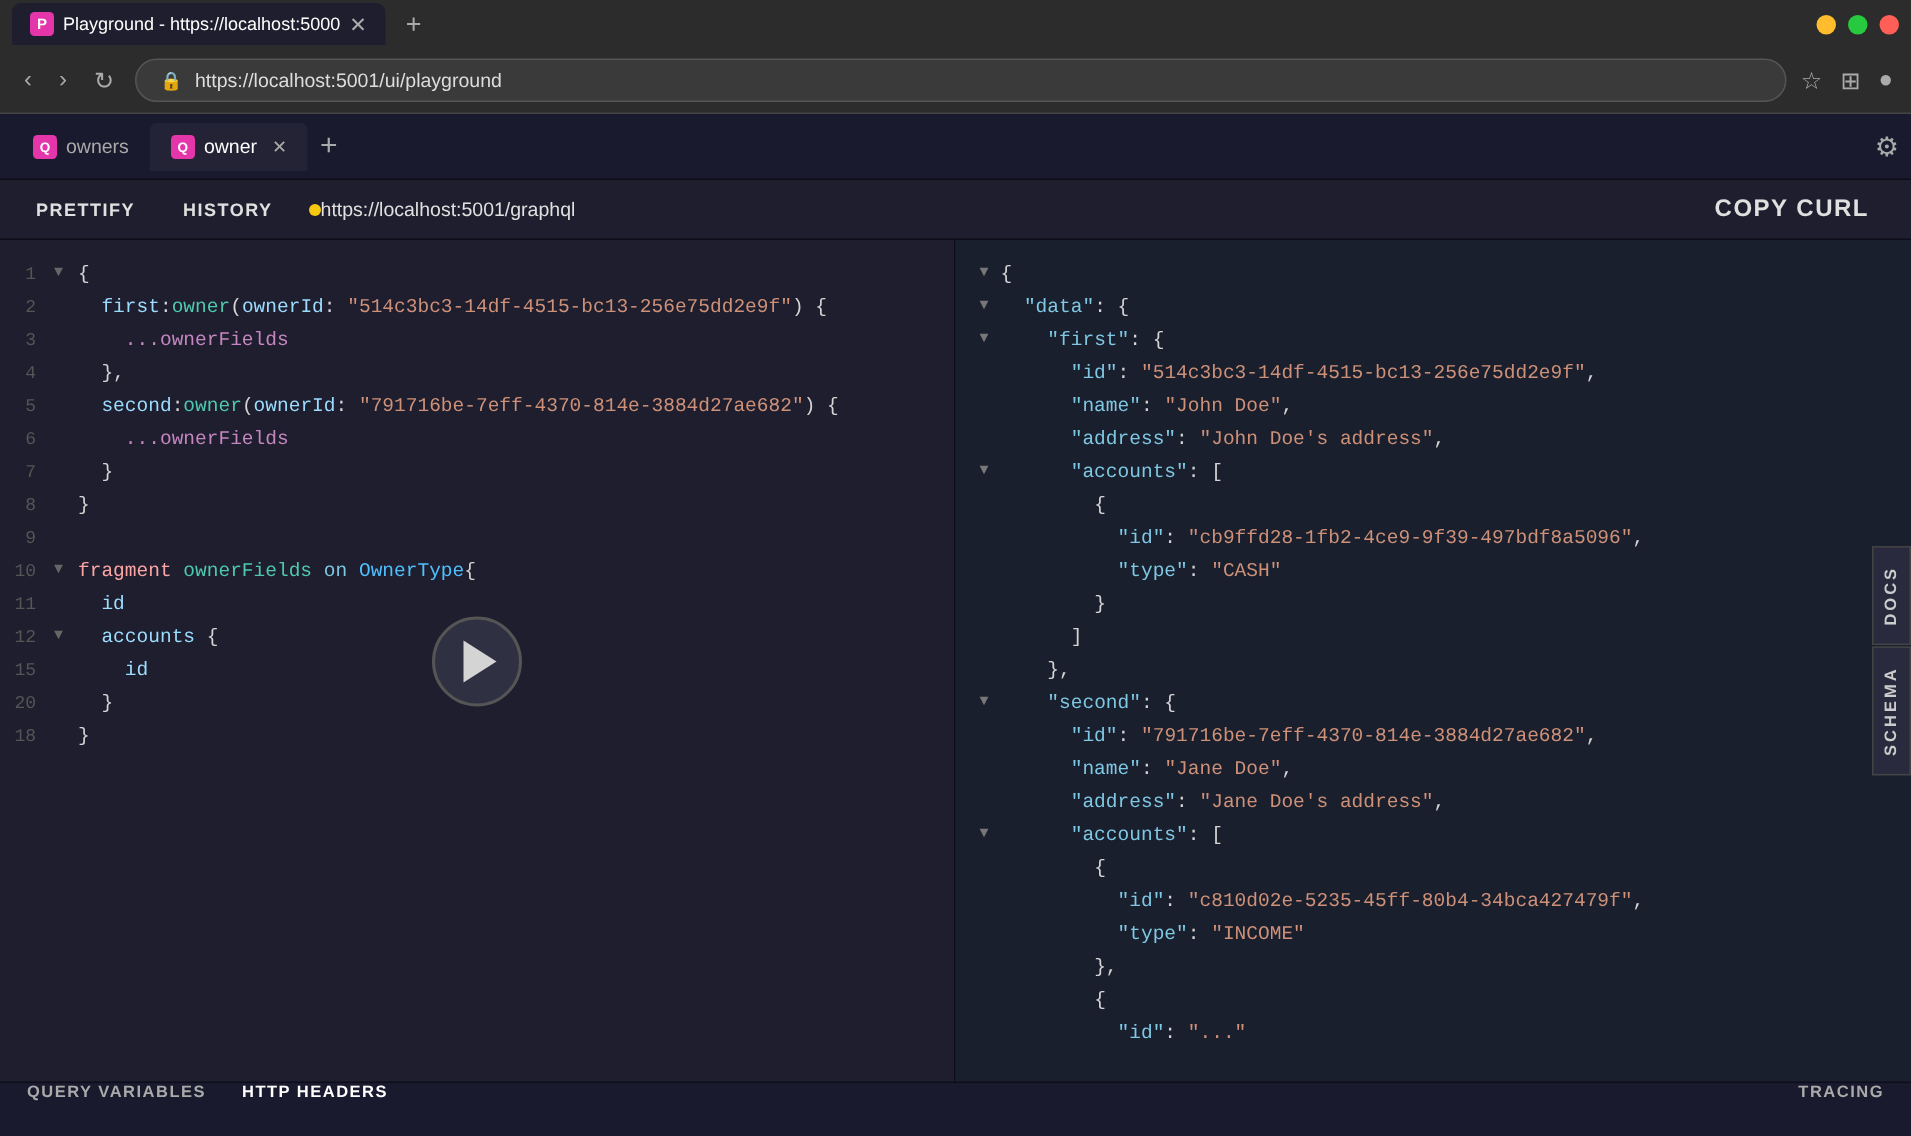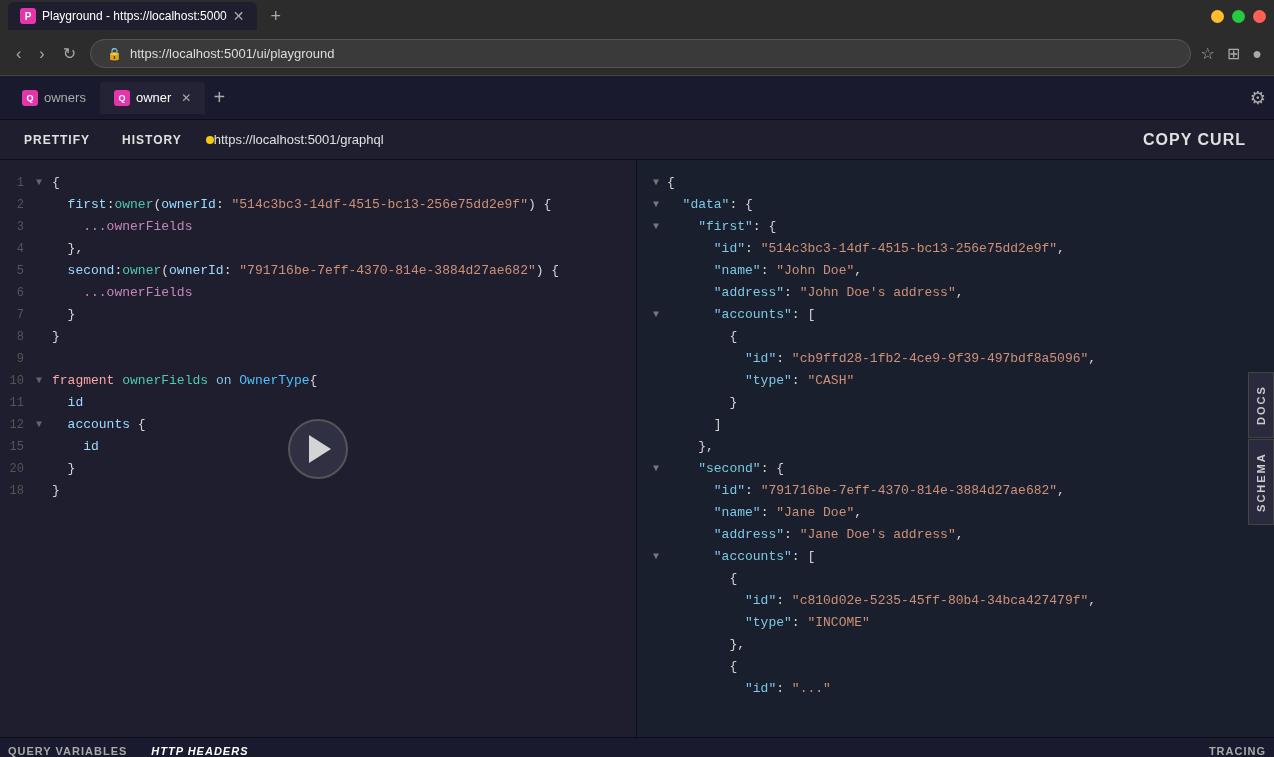--- a/index.html
+++ b/index.html
@@ -256,33 +256,33 @@
       font-weight: bold;
       letter-spacing: 2px;
       padding: 12px 6px;
       cursor: pointer;
       border: 1px solid #444;
     }
 
     
     .bottom-bar {
       background: #1a1a2e;
-      height: 20px;
-      display: flex;
-      align-items: flex-end;
-      padding: 0 8px;
+      height: 36px;
+      display: flex;
+      align-items: flex-start;
+      padding: 0 18px;
       border-top: 1px solid #0d0d1a;
       gap: 24px;
     }
     .bottom-btn {
       background: none; border: none; color: #aaa;
       font-size: 11px; font-weight: bold; letter-spacing: 1px;
       cursor: pointer; text-transform: uppercase;
     }
-    .bottom-btn.active { color: #fff; font-style: italic; }
+    .bottom-btn.active { color: #fff; }
     .tracing-btn { margin-left: auto; }
   </style>
 </head>
 <body>
 
 <div class="browser-titlebar">
   <div class="browser-tab active">
     <div class="browser-favicon">P</div>
     <span>Playground - https://localhost:5000</span>
     <span class="tab-close">✕</span>

